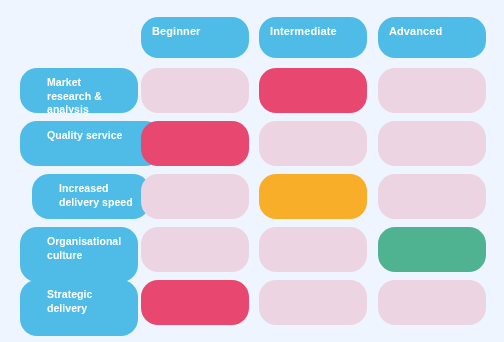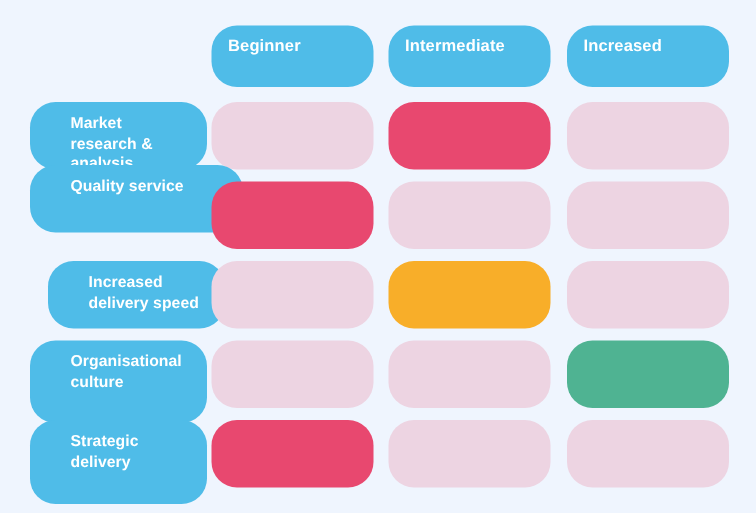--- a/index.html
+++ b/index.html
@@ -58,29 +58,29 @@
 <body>
 
 <div id="matrix">
     <div class="chip header-chip" style="left: 141px; top: 17px; width: 108px; height: 41px;">
       <div class="header-label">Beginner</div>
     </div>
     <div class="chip header-chip" style="left: 259px; top: 17px; width: 108px; height: 41px;">
       <div class="header-label">Intermediate</div>
     </div>
     <div class="chip header-chip" style="left: 378px; top: 17px; width: 108px; height: 41px;">
-      <div class="header-label">Increased</div>
+      <div class="header-label">Advanced</div>
     </div>
     <div class="chip row-chip" style="left: 20px; top: 68px; width: 118px; height: 45px;">
       <div class="row-label">Market research &amp; analysis</div>
     </div>
     <div class="chip cell pale" style="left: 141px; top: 68px; width: 108px; height: 45px;"></div>
     <div class="chip cell pink" style="left: 259px; top: 68px; width: 108px; height: 45px;"></div>
     <div class="chip cell pale" style="left: 378px; top: 68px; width: 108px; height: 45px;"></div>
-    <div class="chip row-chip" style="left: 20px; top: 110px; width: 142px; height: 45px;">
+    <div class="chip row-chip" style="left: 20px; top: 121px; width: 142px; height: 45px;">
       <div class="row-label">Quality service</div>
     </div>
     <div class="chip cell pink" style="left: 141px; top: 121px; width: 108px; height: 45px;"></div>
     <div class="chip cell pale" style="left: 259px; top: 121px; width: 108px; height: 45px;"></div>
     <div class="chip cell pale" style="left: 378px; top: 121px; width: 108px; height: 45px;"></div>
     <div class="chip row-chip" style="left: 20px; top: 174px; width: 118px; height: 45px; margin-left: 12px;">
       <div class="row-label">Increased delivery speed</div>
     </div>
     <div class="chip cell pale" style="left: 141px; top: 174px; width: 108px; height: 45px;"></div>
     <div class="chip cell orange" style="left: 259px; top: 174px; width: 108px; height: 45px;"></div>

